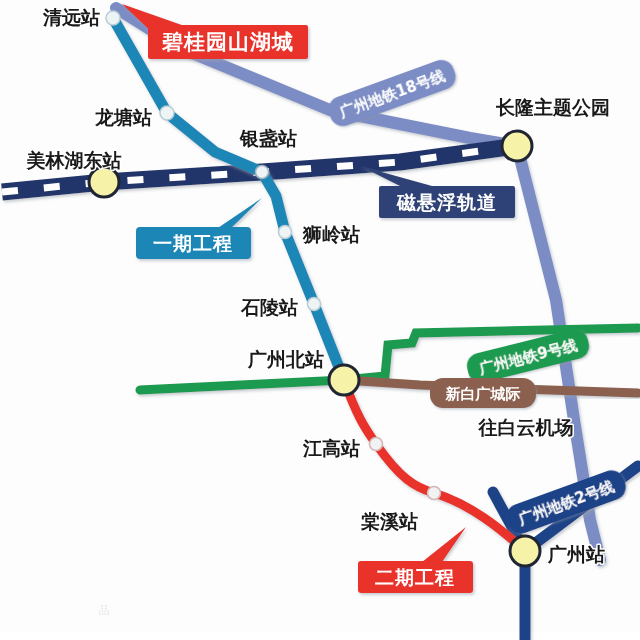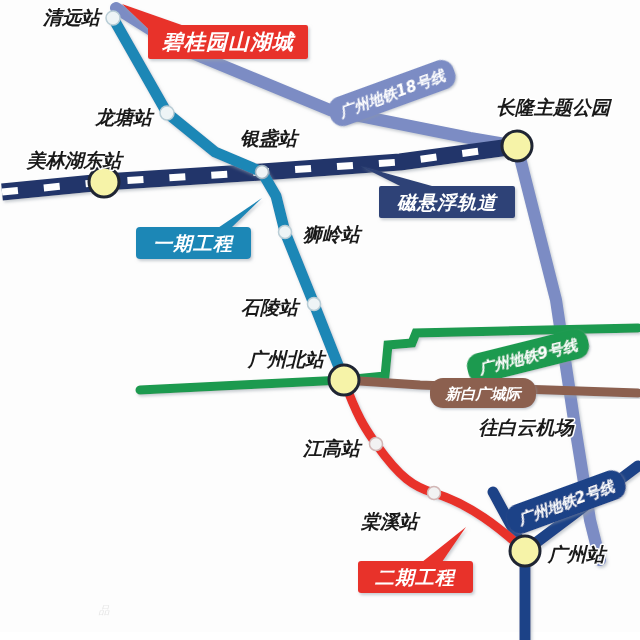--- a/index.html
+++ b/index.html
@@ -12,21 +12,20 @@
     width: 640px;
     height: 640px;
     overflow: hidden;
     font-family: "DejaVu Sans", "Liberation Sans", sans-serif;
   }
   #map-root {
     position: relative;
     width: 640px;
     height: 632px;
     background: #fdfdfd;
-    font-style: italic;
   }
   svg#map-svg {
     position: absolute;
     top: 0;
     left: 0;
     width: 640px;
     height: 640px;
     display: block;
   }
   .station-label {

